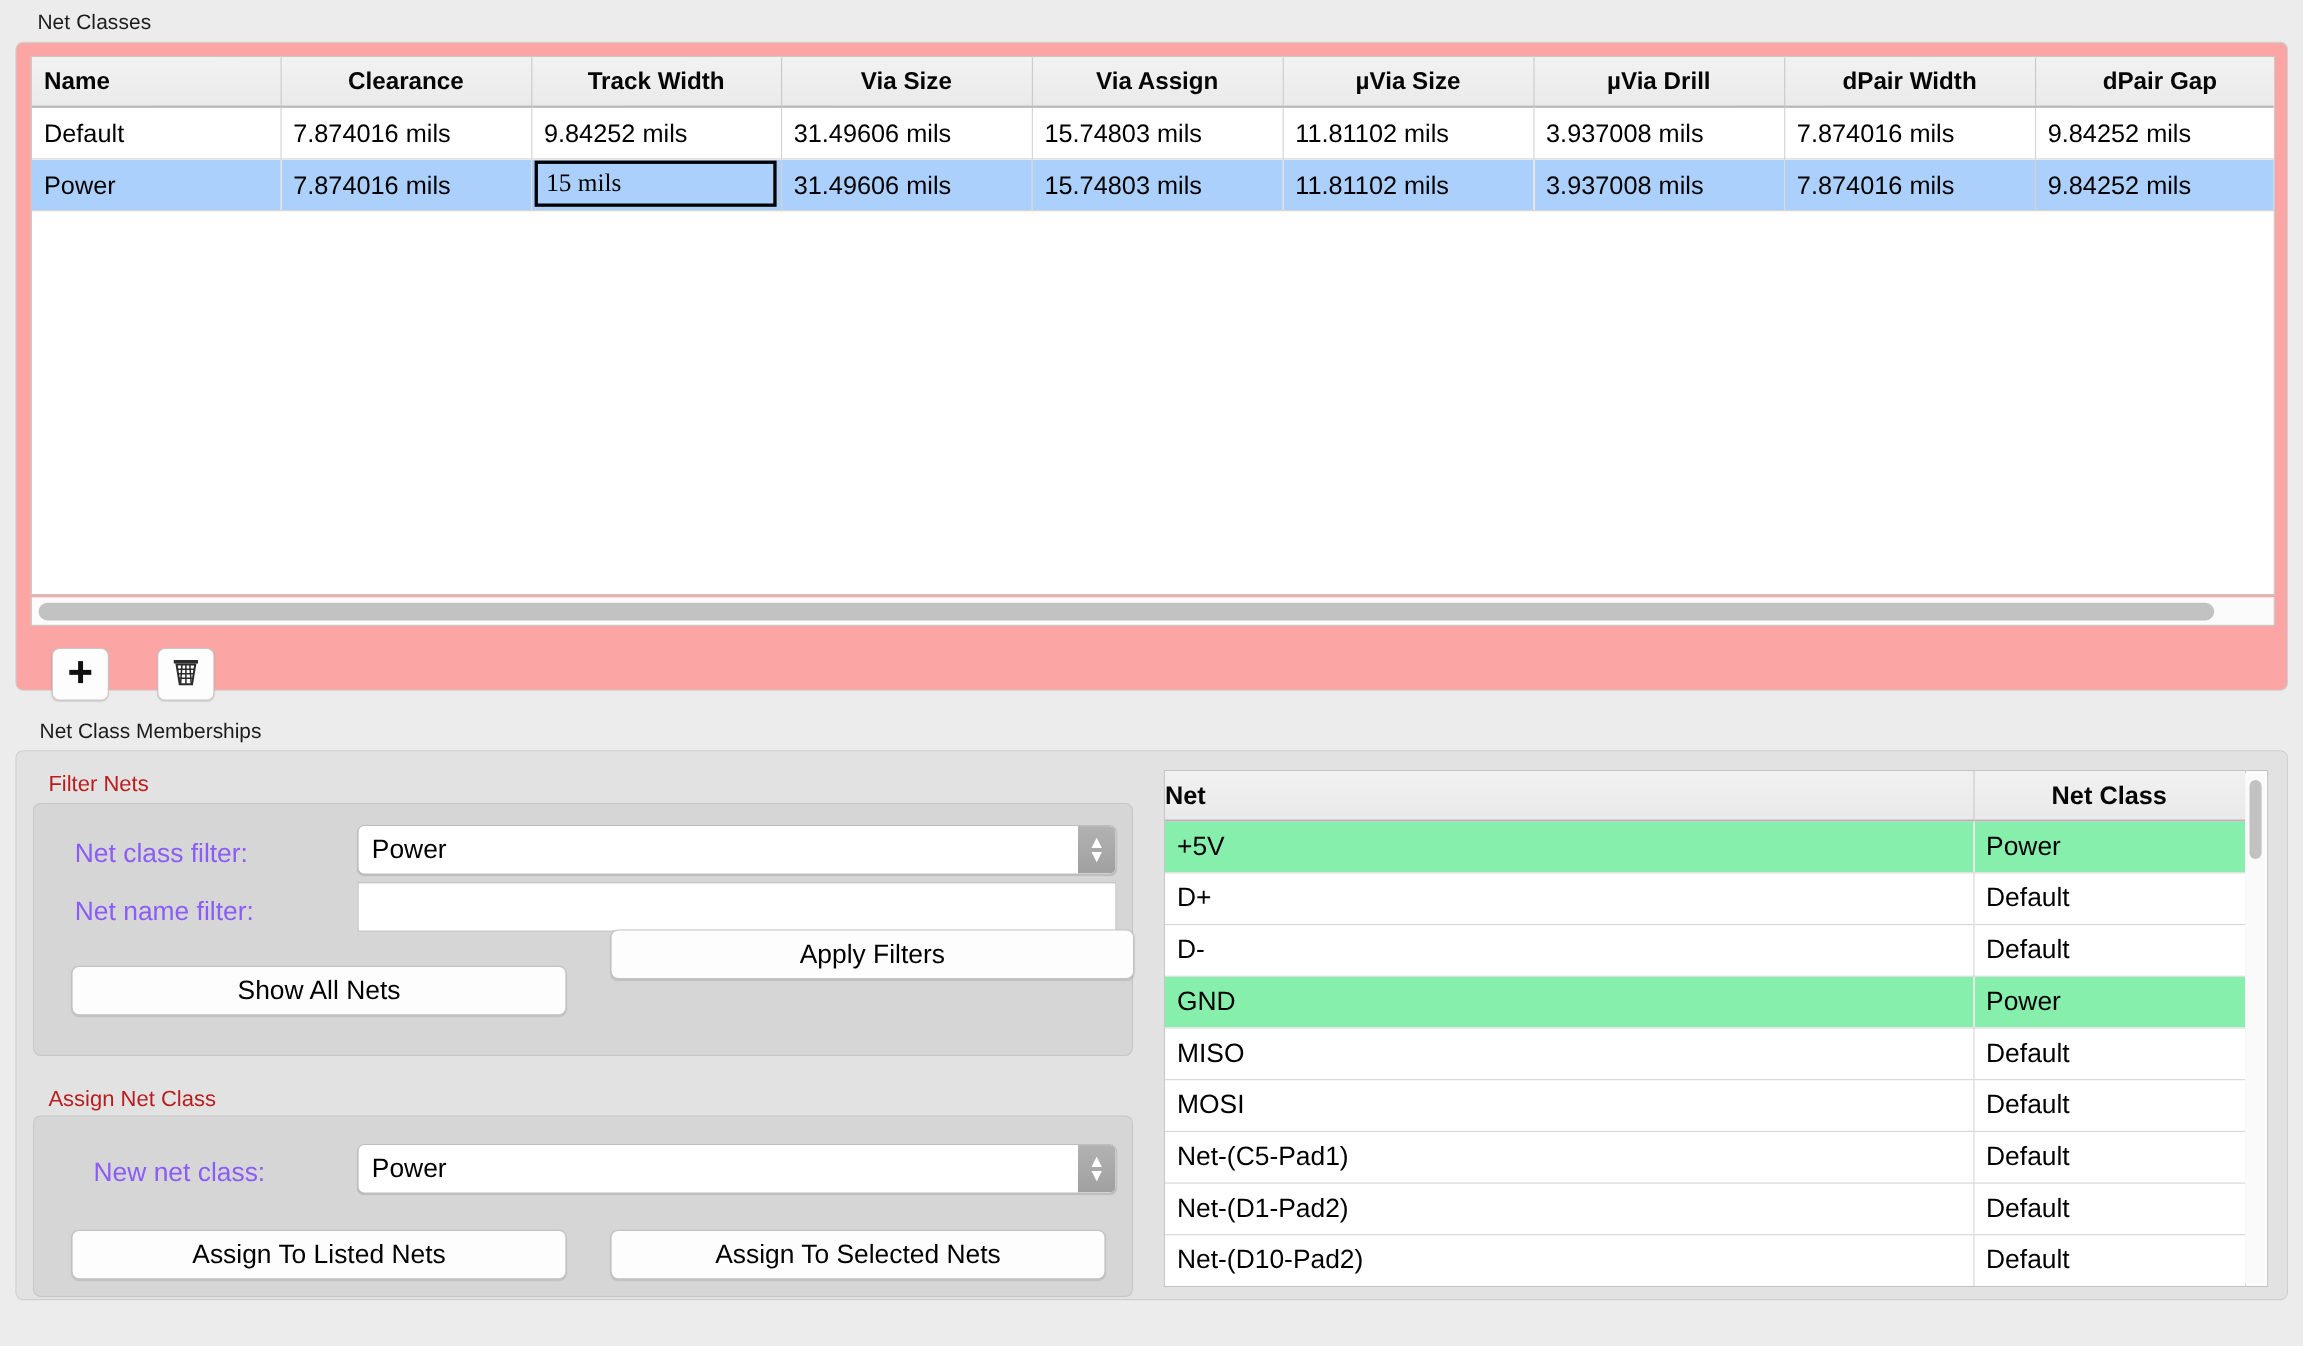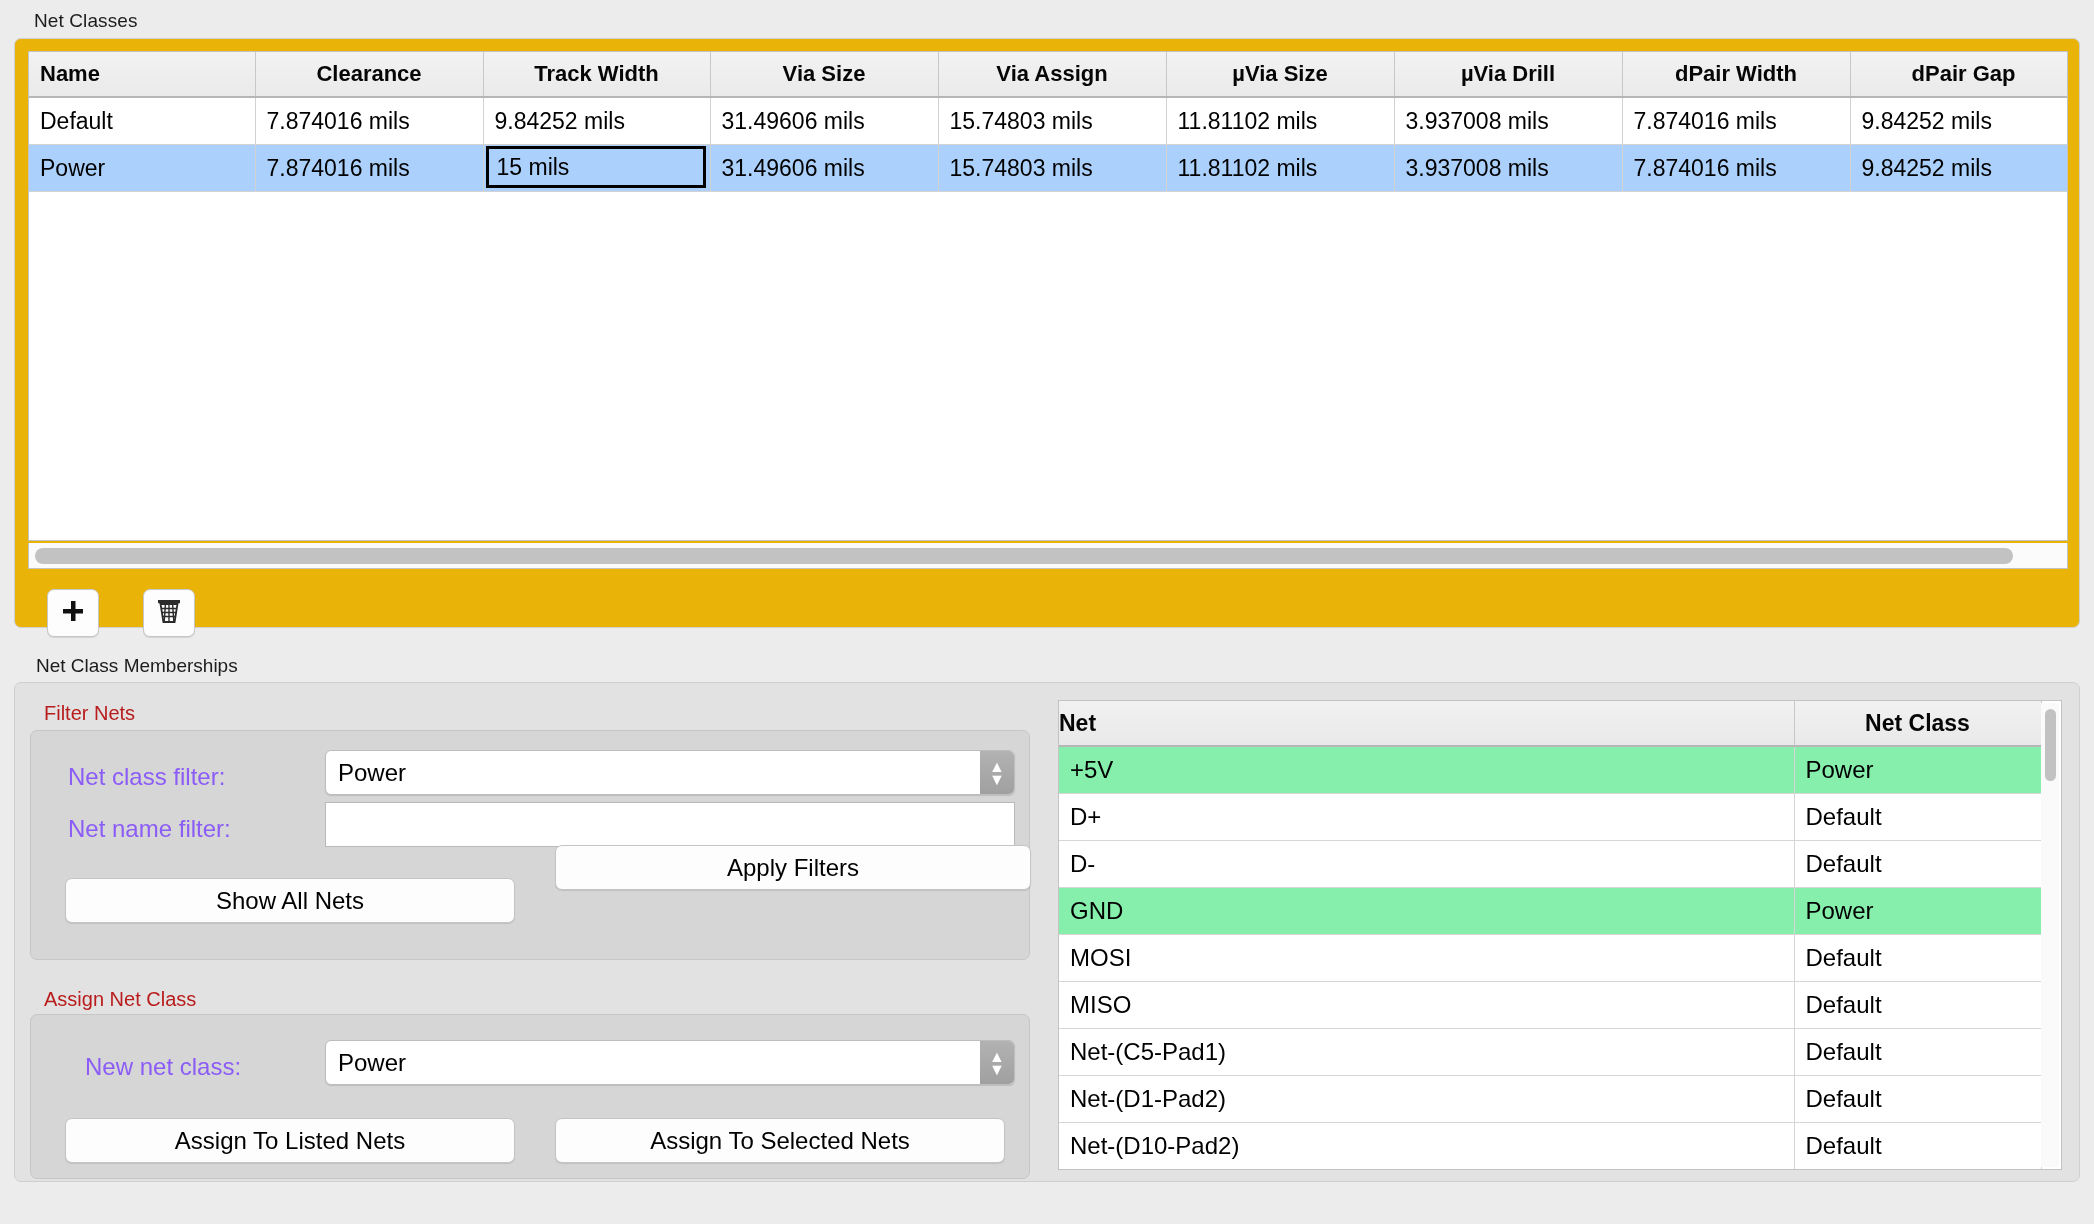--- a/index.html
+++ b/index.html
@@ -25,21 +25,21 @@
     letter-spacing: 0.1px;
   }
 
   
   #netclasses-panel {
     position: absolute;
     left: 14px;
     top: 38px;
     width: 2066px;
     height: 590px;
-    background: #eab308;
+    background: #fca5a5;
     border: 1px solid #cfcfcf;
     border-radius: 7px;
     box-sizing: border-box;
   }
 
   #grid-wrap {
     position: absolute;
     left: 13px;
     top: 12px;
     width: 2040px;
@@ -90,20 +90,21 @@
     width: calc(100% - 6px);
     height: 42px;
     border: 3px solid #000;
     box-sizing: border-box;
     background: #abd0fb;
     display: flex;
     align-items: center;
     padding-left: 8px;
     font-size: 23px;
     color: #000;
+    font-family: Liberation Serif, serif;
   }
 
   
   #hscroll-track {
     position: absolute;
     left: 13px;
     top: 504px;
     width: 2040px;
     height: 26px;
     background: #fbfbfb;
@@ -467,25 +468,25 @@
       </tr>
       <tr>
         <td>D-</td>
         <td>Default</td>
       </tr>
       <tr class="hl">
         <td>GND</td>
         <td>Power</td>
       </tr>
       <tr>
+        <td>MISO</td>
+        <td>Default</td>
+      </tr>
+      <tr>
         <td>MOSI</td>
-        <td>Default</td>
-      </tr>
-      <tr>
-        <td>MISO</td>
         <td>Default</td>
       </tr>
       <tr>
         <td>Net-(C5-Pad1)</td>
         <td>Default</td>
       </tr>
       <tr>
         <td>Net-(D1-Pad2)</td>
         <td>Default</td>
       </tr>

